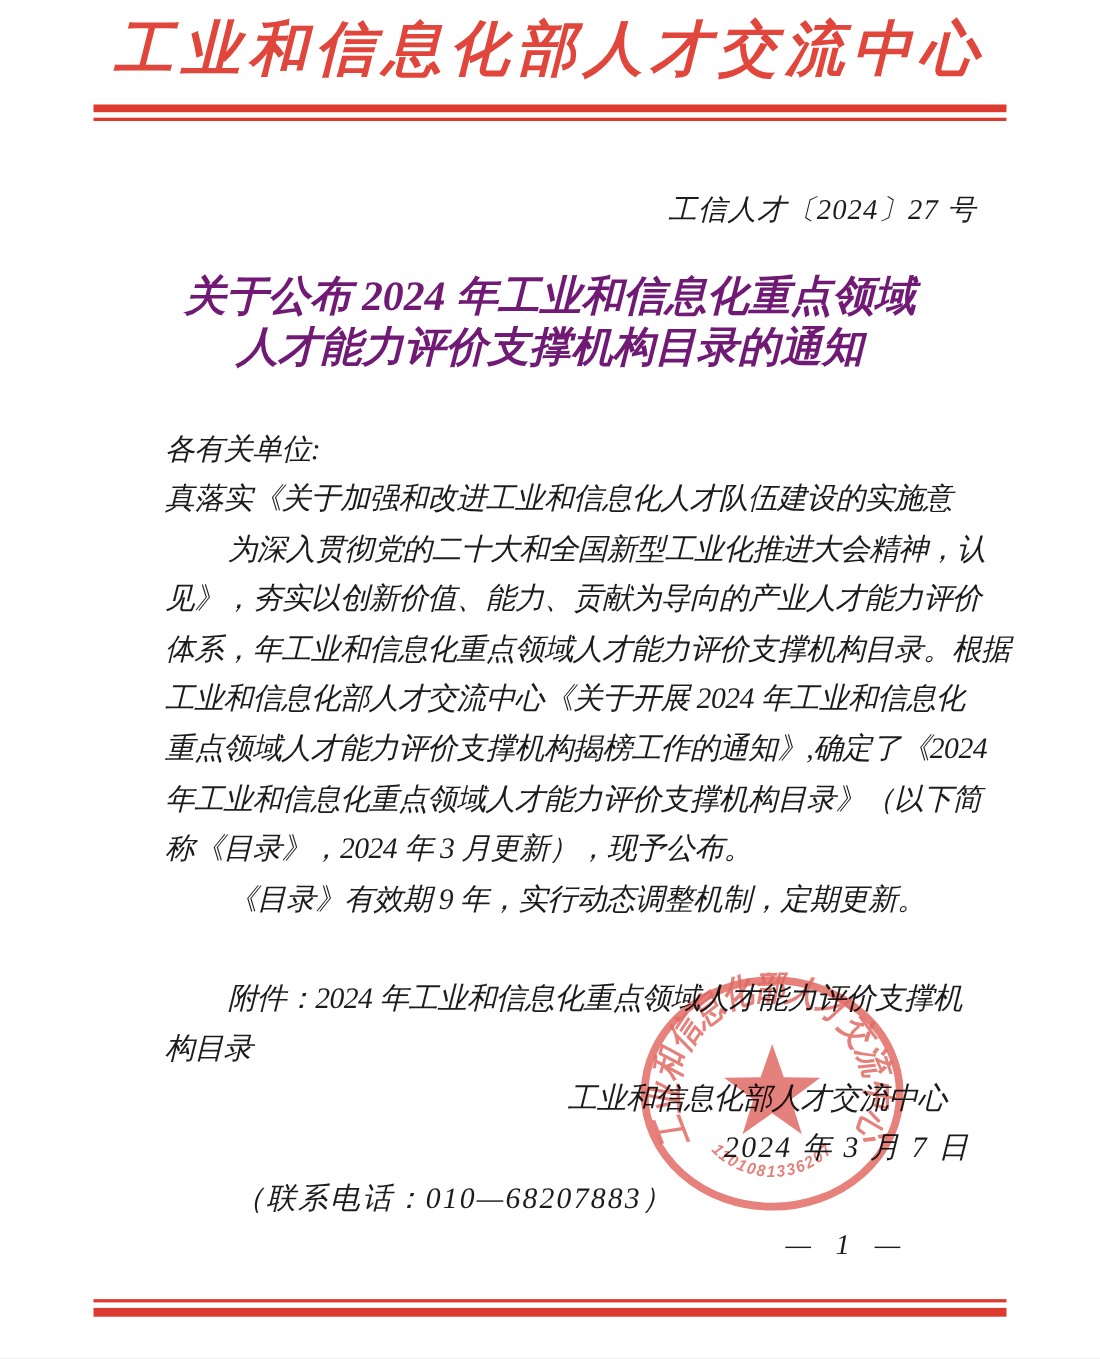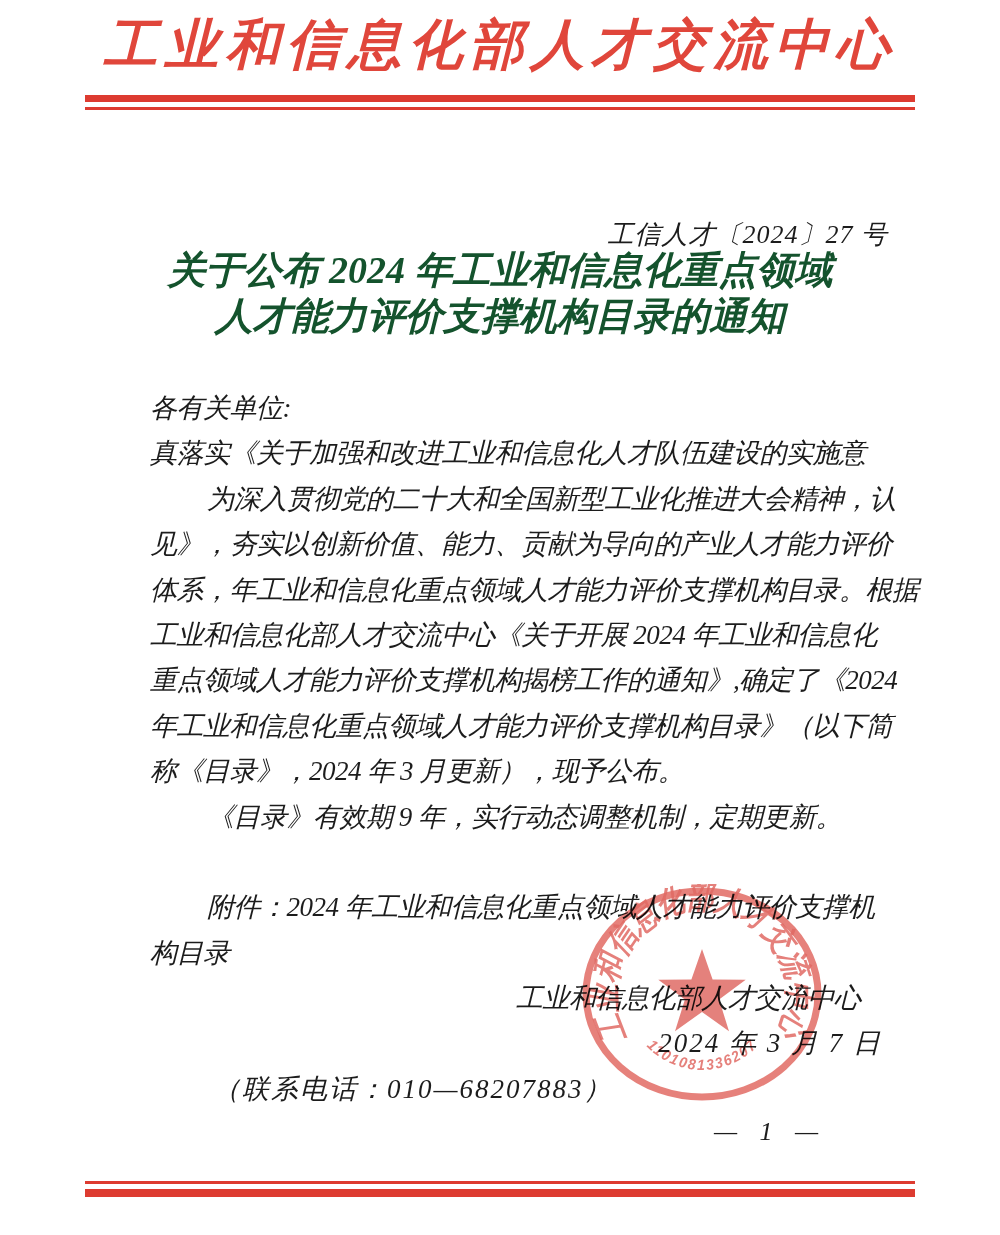--- a/index.html
+++ b/index.html
@@ -23,29 +23,29 @@
     white-space:nowrap;
   }
   .rule{position:absolute;left:85px;width:830px;background:#dd3b30;}
   .rule-top-thick{top:95px;height:7px;}
   .rule-top-thin{top:107px;height:3px;}
   .rule-bottom-thin{top:1181px;height:3px;}
   .rule-bottom-thick{top:1189px;height:8px;}
   
   .doc-number{
     position:absolute;top:173px;right:112px;
-    font-size:26px;letter-spacing:1px;white-space:nowrap;margin-top:44px;
+    font-size:26px;letter-spacing:1px;white-space:nowrap;
   }
   
   .doc-title{
     position:absolute;top:247px;left:0;right:0;
     text-align:center;
     font-size:38px;line-height:46px;font-weight:bold;
     letter-spacing:0;
-    color:#14532d;
+    color:#701a75;
   }
   
   .body-text{
     position:absolute;top:386px;left:150px;width:732px;
     font-size:27px;letter-spacing:-0.5px;
   }
   .bl{height:45.4px;line-height:45.4px;white-space:nowrap;}
   .bl.para-first{padding-left:57px;}
   .bl.signature{padding-left:366px;}
   .bl.date{padding-left:444px;letter-spacing:2px;text-align:right;}

